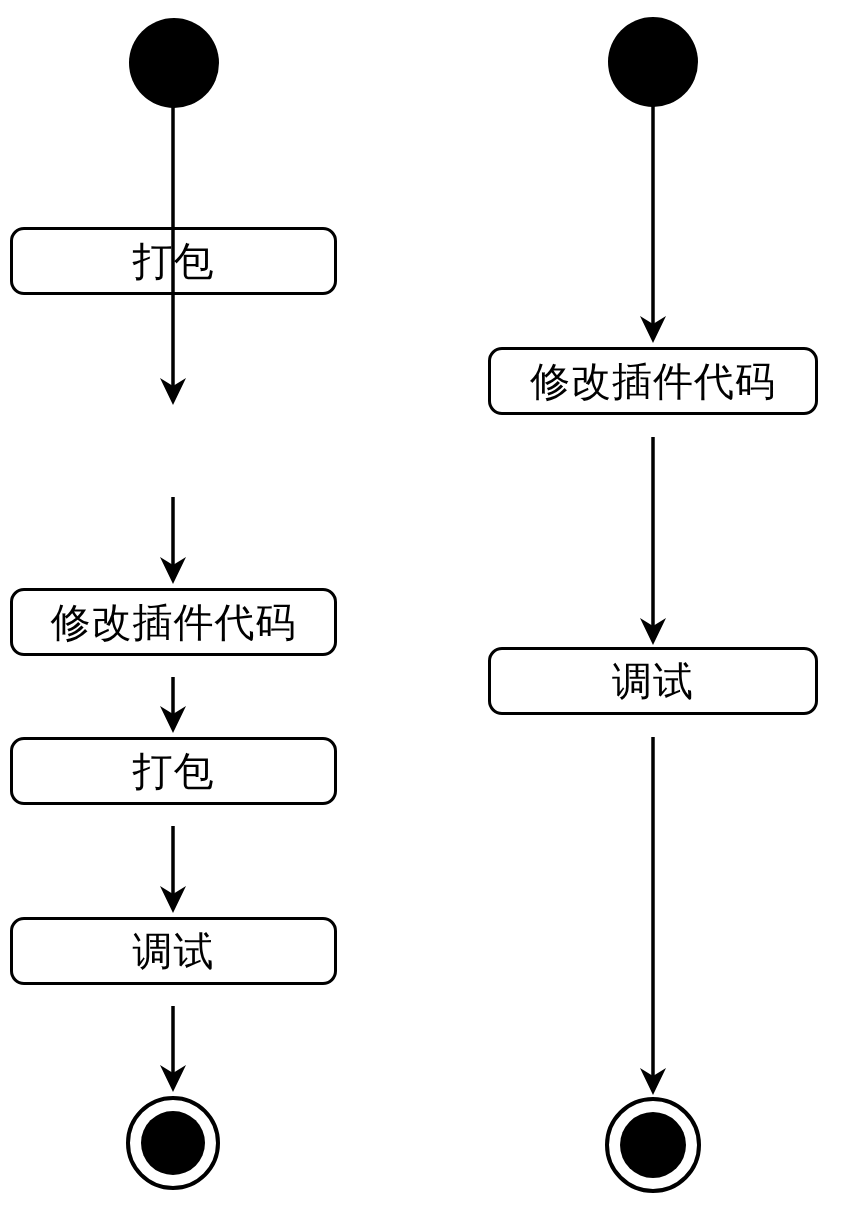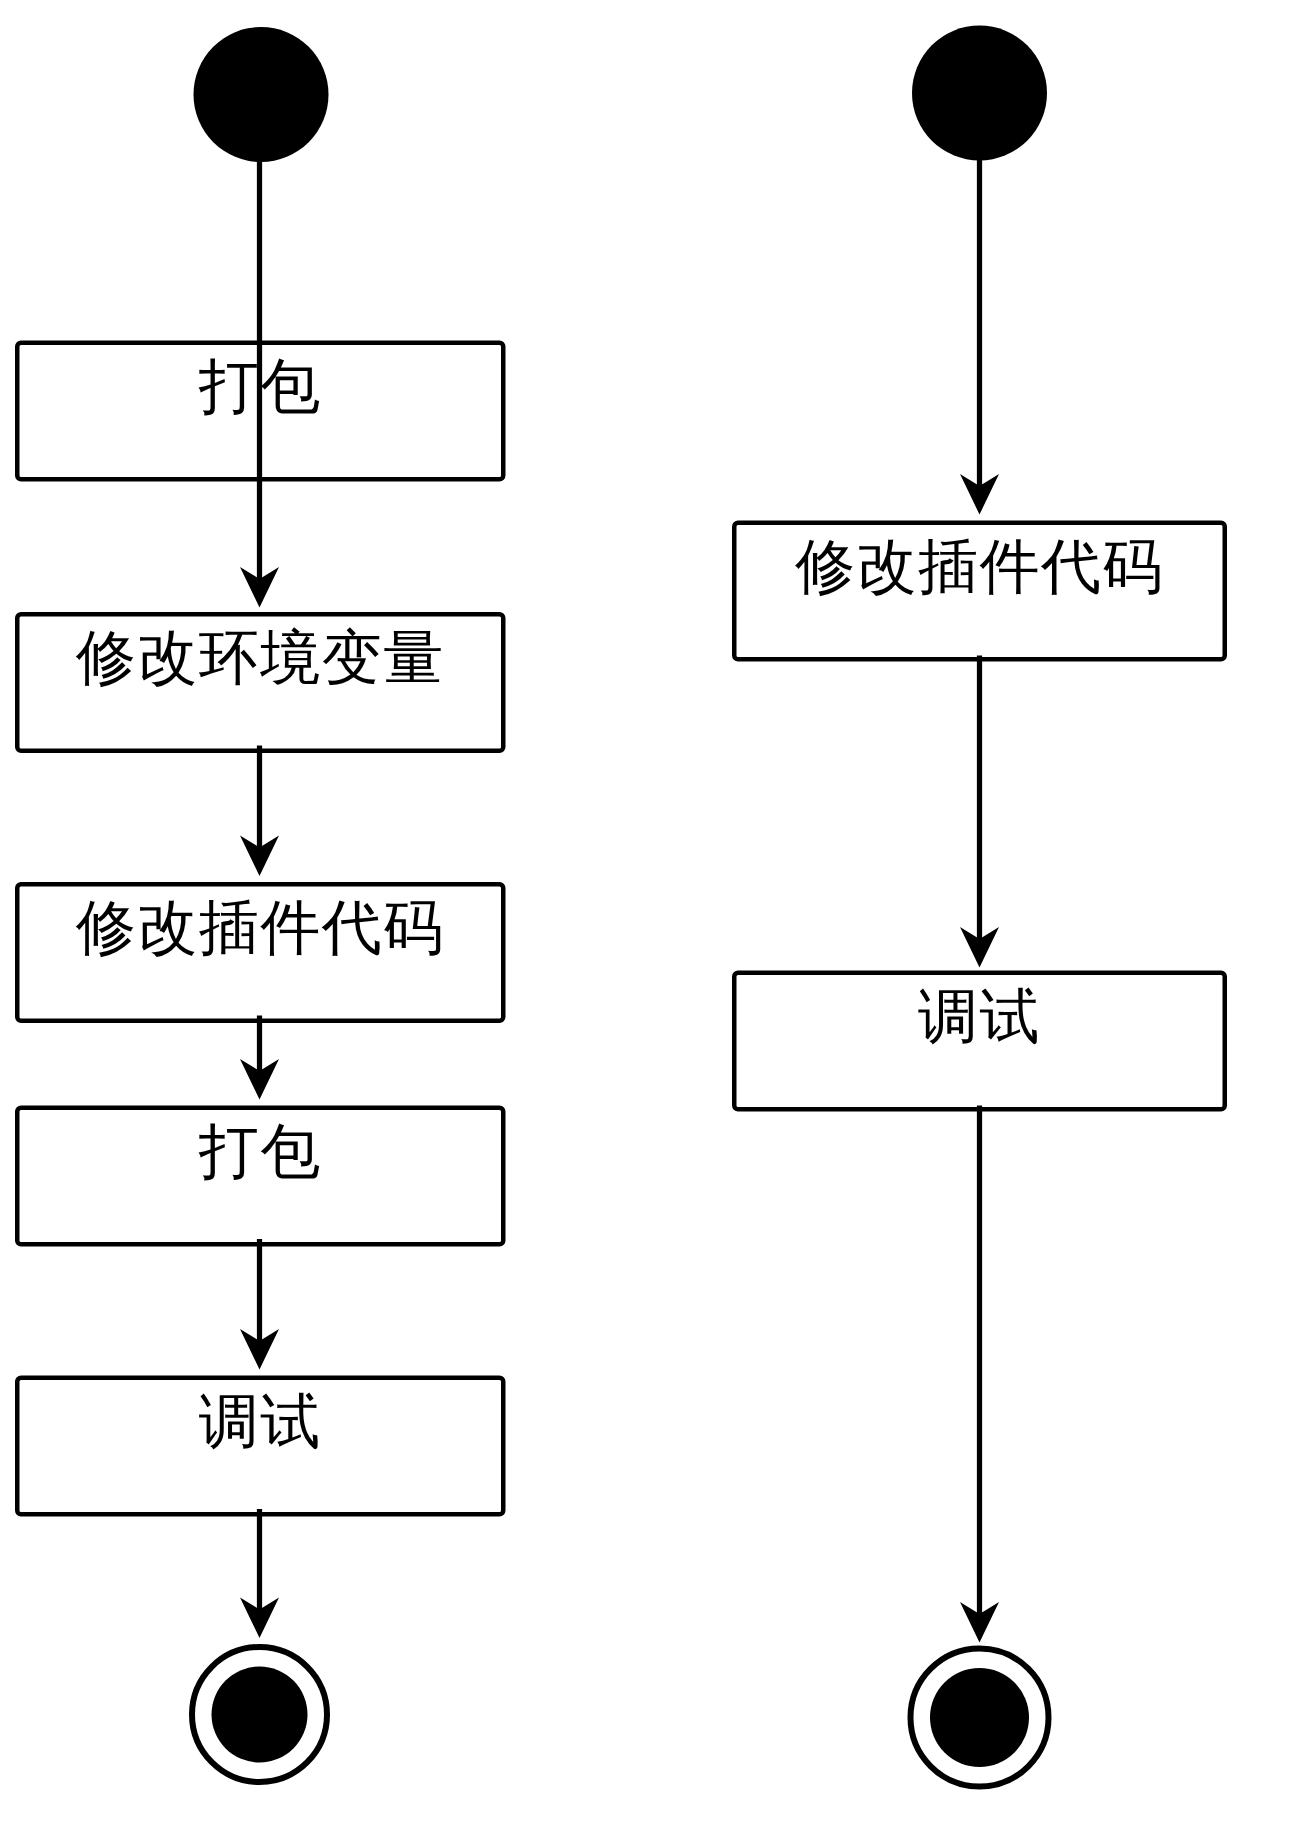--- a/index.html
+++ b/index.html
@@ -11,26 +11,26 @@
     position: relative;
     width: 861px;
     height: 1230px;
     background: #ffffff;
     overflow: hidden;
     font-family: "Liberation Sans", "DejaVu Sans", sans-serif;
   }
   .activity {
     position: absolute;
     box-sizing: border-box;
-    height: 94px;
+    height: 68px;
     border: 3.5px solid #000000;
-    border-radius: 4px;
+    border-radius: 14px;
     background: #ffffff;
     display: flex;
-    align-items: flex-start;
+    align-items: center;
     justify-content: center;
     z-index: 1;
   }
   .activity span {
     font-size: 40px;
     color: #000000;
     letter-spacing: 1px;
     white-space: nowrap;
   }
   .col-left  { left: 10px;  width: 327px; }
@@ -43,23 +43,20 @@
     pointer-events: none;
   }
 </style>
 </head>
 <body>
 
 <div class="canvas">
 
   <div class="activity col-left" style="top:227px;">
     <span>打包</span>
-  </div>
-  <div class="activity col-left" style="top:408px;">
-    <span>修改环境变量</span>
   </div>
   <div class="activity col-left" style="top:588px;">
     <span>修改插件代码</span>
   </div>
   <div class="activity col-left" style="top:737px;">
     <span>打包</span>
   </div>
   <div class="activity col-left" style="top:917px;">
     <span>调试</span>
   </div>

